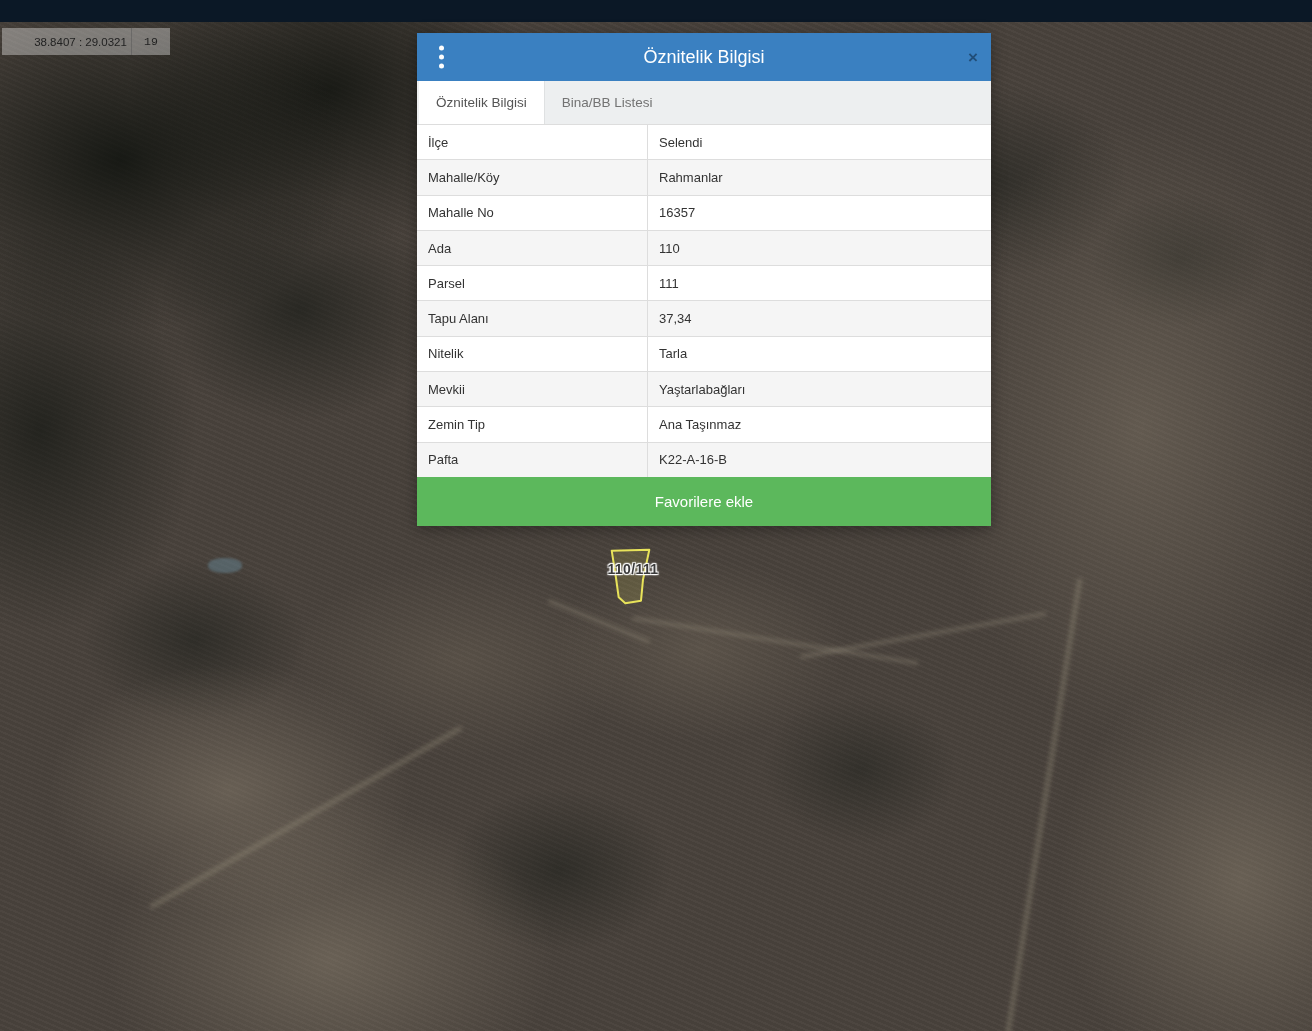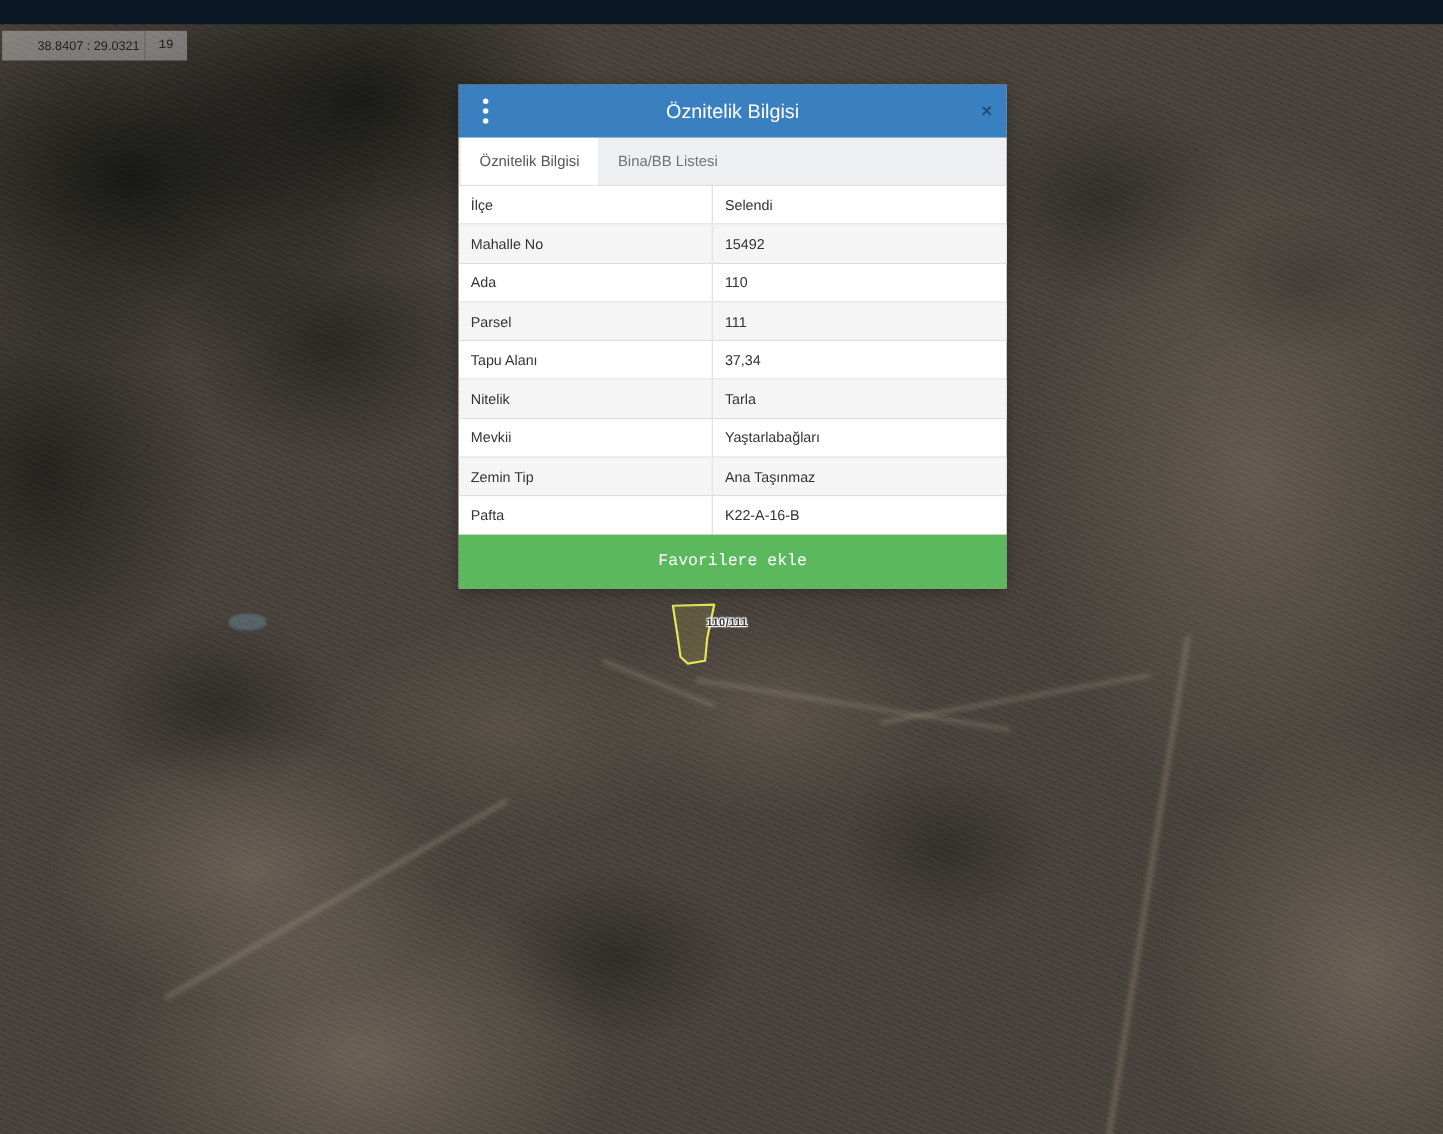--- a/index.html
+++ b/index.html
@@ -33,57 +33,56 @@
   .road{position:absolute;background:rgba(170,158,138,.30);filter:blur(2px);border-radius:3px;}
   .road1{left:1040px;top:575px;width:5px;height:480px;transform:rotate(9deg);}
   .road2{left:632px;top:616px;width:290px;height:4px;transform:rotate(9deg);transform-origin:left center;}
   .road3{left:800px;top:655px;width:250px;height:4px;transform:rotate(-10deg);transform-origin:left center;}
   .road4{left:150px;top:905px;width:360px;height:5px;transform:rotate(-30deg);transform-origin:left center;}
   .road5{left:540px;top:640px;width:110px;height:4px;transform:rotate(22deg);transform-origin:right center;}
   .pond{position:absolute;left:208px;top:558px;width:34px;height:15px;
         background:rgba(100,128,140,.55);border-radius:45%;filter:blur(1px);}
   .parcel-svg{position:absolute;left:605px;top:548px;overflow:visible;}
   .parcel-label{
-    position:absolute;left:661px;top:561px;transform:translateX(-50%);
-    font-size:10px;font-weight:bold;color:#3a3a3a;letter-spacing:.4px;white-space:nowrap;
+    position:absolute;left:633px;top:561px;transform:translateX(-50%);
+    font-size:14px;font-weight:bold;color:#3a3a3a;letter-spacing:.4px;white-space:nowrap;
     text-shadow:-1px -1px 1px #fff,1px -1px 1px #fff,-1px 1px 1px #fff,1px 1px 1px #fff,0 0 3px #fff;
   }
   
   .topbar{position:absolute;top:0;left:0;right:0;height:22px;background:#0b1826;}
   .coord-badge{
     position:absolute;top:28px;left:2px;height:27px;display:flex;align-items:stretch;
     background:rgba(255,255,255,.35);color:#222;font-size:11.5px;
   }
   .coord-cell{width:101px;display:flex;align-items:center;justify-content:center;margin-left:28px;}
   .zoom-cell{width:38px;display:flex;align-items:center;justify-content:center;
              border-left:1px solid rgba(90,90,90,.55);font-family:Liberation Mono, monospace;}
   
   .modal{
-    position:absolute;left:417px;top:33px;width:498px;background:#edeff0;
+    position:absolute;left:417px;top:33px;width:574px;background:#edeff0;
     box-shadow:0 3px 14px rgba(0,0,0,.35);
-    margin-top:44px;
   }
   .modal-header{height:48px;background:#3a80c1;position:relative;
                 display:flex;align-items:center;justify-content:center;}
   .dots{position:absolute;left:18px;top:50%;transform:translateY(-50%);
         display:flex;flex-direction:column;gap:4px;cursor:pointer;padding:4px;}
   .dots i{width:5px;height:5px;border-radius:50%;background:#fdfdfd;display:block;}
   .modal-title{color:#fff;font-size:18px;}
   .modal-close{position:absolute;right:13px;top:50%;transform:translateY(-50%);
                color:rgba(18,45,75,.62);font-weight:bold;font-size:17px;cursor:pointer;line-height:1;}
   .tabs{height:43px;background:#edeff0;display:flex;align-items:stretch;}
   .tab{display:flex;align-items:center;padding:0 17px;font-size:13.5px;color:#737373;cursor:pointer;}
   .tab.active{background:#fff;color:#555;border-right:1px solid #dfe1e2;margin-left:2px;}
   .attr-table{width:100%;border-collapse:collapse;background:#fff;table-layout:fixed;}
   .attr-table td{font-size:13px;color:#333;padding:0 11px;height:34.3px;
                  border-top:1px solid #ddd;overflow:hidden;white-space:nowrap;}
   .attr-table tr:nth-child(even) td{background:#f5f5f5;}
   .attr-table td.k{width:208px;border-right:1px solid #ddd;}
   .fav-btn{display:block;width:100%;height:49px;background:#5cb85c;color:#fff;
-           font-size:15px;border:none;cursor:pointer;font-family:Liberation Mono, monospace;}
+           font-size:15px;border:none;cursor:pointer;font-family:Liberation Sans, sans-serif;}
 </style>
 </head>
 <body>
 
 <div class="screen">
 
   <div class="map">
     <div class="road road1"></div>
     <div class="road road2"></div>
     <div class="road road3"></div>
@@ -120,22 +119,26 @@
       <div class="tab">Bina/BB Listesi</div>
     </div>
 
     <table class="attr-table">
       <tbody>
         <tr>
           <td class="k">İlçe</td>
           <td class="v">Selendi</td>
         </tr>
         <tr>
+          <td class="k">Mahalle/Köy</td>
+          <td class="v">Rahmanlar</td>
+        </tr>
+        <tr>
           <td class="k">Mahalle No</td>
-          <td class="v">15492</td>
+          <td class="v">16357</td>
         </tr>
         <tr>
           <td class="k">Ada</td>
           <td class="v">110</td>
         </tr>
         <tr>
           <td class="k">Parsel</td>
           <td class="v">111</td>
         </tr>
         <tr>

